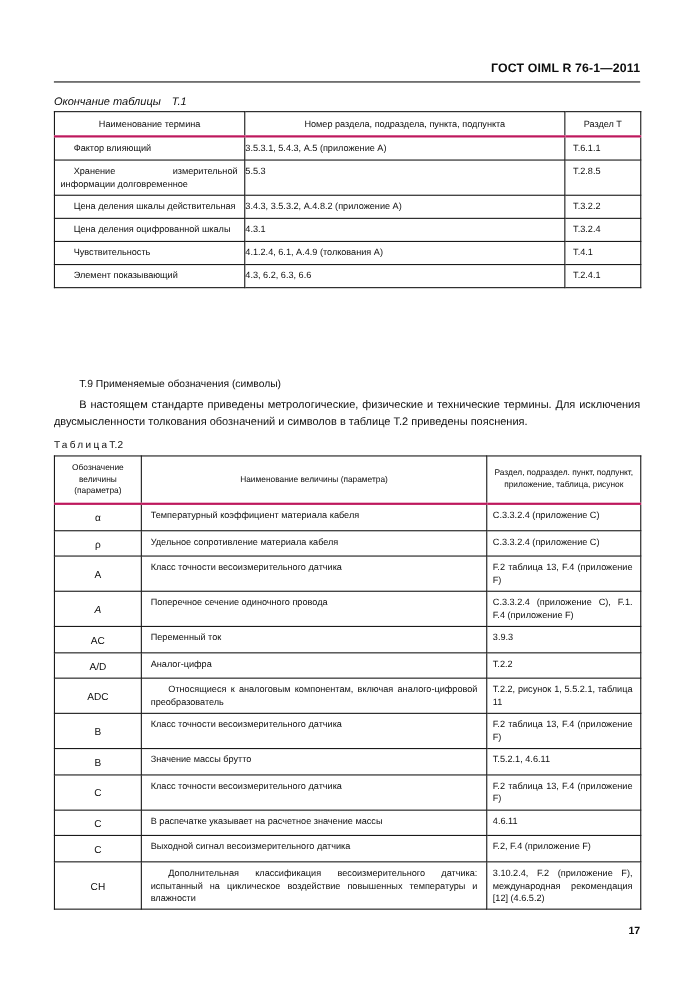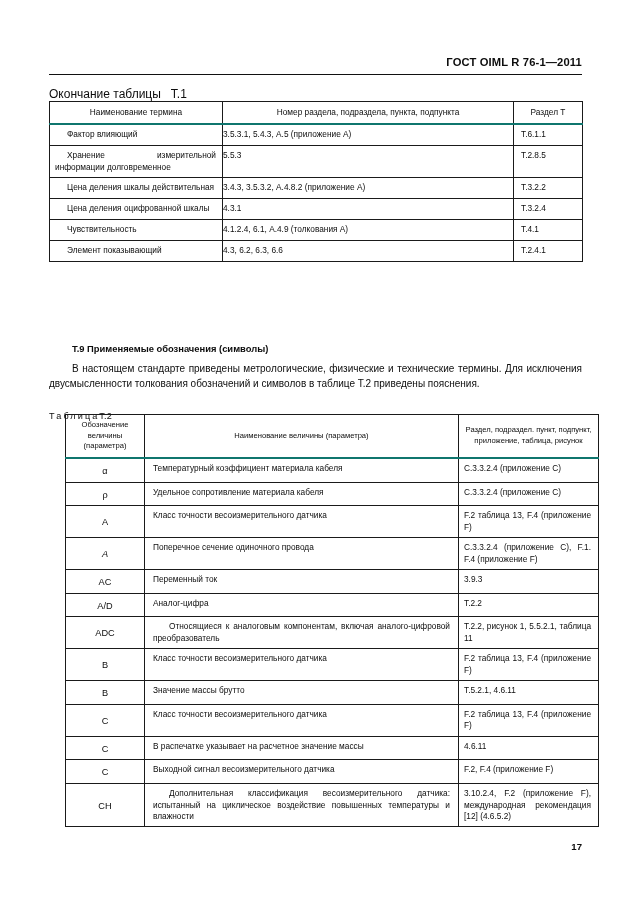--- a/index.html
+++ b/index.html
@@ -44,21 +44,22 @@
     width: 533px;
     height: 1px;
     background: #111;
   }
 
   
   .tbl-caption-italic {
     position: absolute;
     left: 49px;
     top: 77px;
-    font-size: 12px;
+    font-size: 10px;
+    font-style: italic;
     white-space: nowrap;
   }
   .tbl-caption-italic .cap-num { margin-left: 10px; }
 
   
   table.doc-table {
     position: absolute;
     border-collapse: collapse;
     table-layout: fixed;
     font-size: 8.3px;
@@ -73,21 +74,21 @@
     font-weight: normal;
     text-align: left;
   }
   table.doc-table thead th {
     text-align: center;
     vertical-align: middle;
     border-bottom-width: 1px;
     padding: 5px 4px;
   }
   table.doc-table thead tr th { border-bottom: 1px solid #ef4444; }
-  table.doc-table tbody tr:first-child td { border-top: 2px solid #0f766e; }
+  table.doc-table tbody tr:first-child td { border-top: 2px solid #be185d; }
 
   
   #table-t1 {
     left: 49px;
     top: 91px;
     width: 533px;
   }
   #table-t1 col.c1 { width: 173px; }
   #table-t1 col.c2 { width: 291px; }
   #table-t1 col.c3 { width: 69px; }
@@ -100,21 +101,21 @@
   #table-t1 td.refs { padding-left: 0; }
   #table-t1 td.sect { padding-left: 7px; white-space: nowrap; }
   #table-t1 tbody td { height: 12px; }
 
   
   .sect-head {
     position: absolute;
     left: 72px;
     top: 333px;
     font-size: 9.4px;
-    font-weight: bold;
+    font-weight: normal;
     white-space: nowrap;
   }
   .body-par {
     position: absolute;
     left: 49px;
     top: 352px;
     width: 533px;
     font-size: 10px;
     line-height: 1.47;
     text-align: justify;
@@ -122,30 +123,28 @@
     hyphens: manual;
   }
 
   .tbl-caption-spaced {
     position: absolute;
     left: 49px;
     top: 389px;
     font-size: 9.1px;
     letter-spacing: 2.1px;
     white-space: nowrap;
-    margin-top: 12px;
   }
   .tbl-caption-spaced .cap-num { letter-spacing: 0.2px; }
 
   
   #table-t2 {
     left: 49px;
     top: 404px;
     width: 533px;
-    margin-left: 16px;
   }
   #table-t2 col.c1 { width: 79px; }
   #table-t2 col.c2 { width: 314px; }
   #table-t2 col.c3 { width: 140px; }
   #table-t2 thead th { font-size: 7.6px; line-height: 1.4; }
   #table-t2 td.sym {
     text-align: center;
     vertical-align: middle;
     font-size: 9.2px;
     padding-top: 6px;

